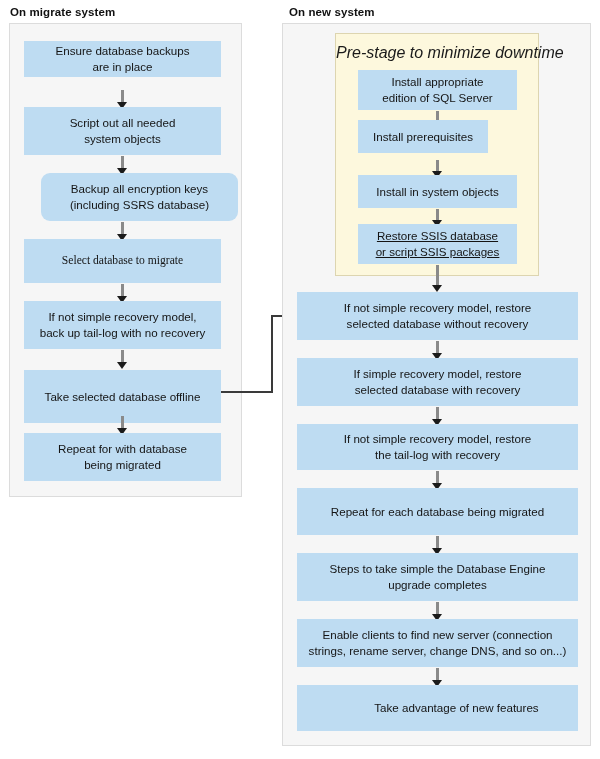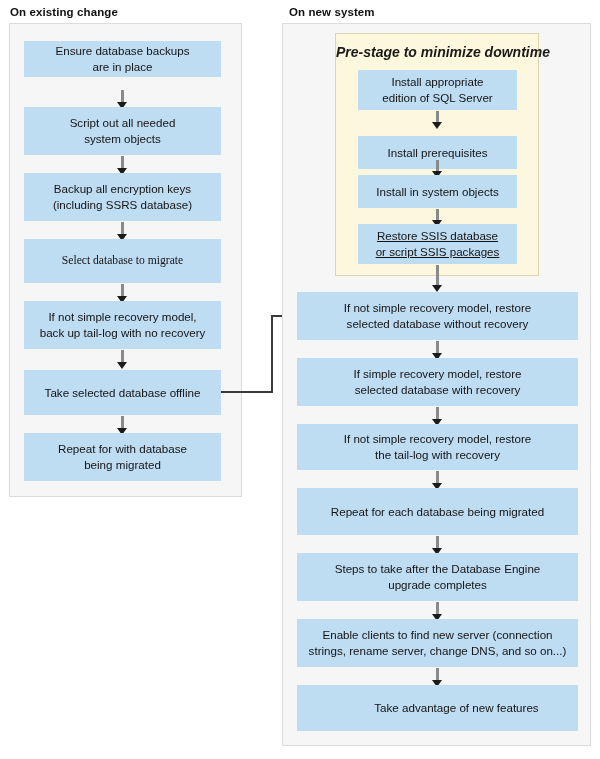--- a/index.html
+++ b/index.html
@@ -34,22 +34,22 @@
 
   .prestage {
     position: absolute;
     background: #fdf8dd;
     border: 1px solid #ddd5b0;
     box-sizing: border-box;
   }
 
   .prestage-title {
     position: absolute;
-    font-size: 14px;
-    font-weight: bold;
+    font-size: 16px;
+    font-weight: normal;
     font-style: italic;
     color: #1a1a1a;
     white-space: nowrap;
     text-align: center;
     left: 0;
     right: 0;
   }
 
   .node {
     position: absolute;
@@ -97,21 +97,21 @@
     width: 0;
     height: 0;
     border-top: 5.5px solid transparent;
     border-bottom: 5.5px solid transparent;
     border-left: 8px solid #1b1b1b;
   }
 </style>
 </head>
 <body>
 
-<div class="col-title" style="left:10px; top:6px;">On existing change</div>
+<div class="col-title" style="left:10px; top:6px;">On migrate system</div>
 
 <div class="col-title" style="left:289px; top:6px;">On new system</div>
 
 <div class="panel" style="left:9px; top:23px; width:233px; height:474px;"></div>
 
 <div class="node" style="left:24px; top:41px; width:197px; height:36px;">Ensure database backups
 are in place</div>
 
 <div class="arrow" style="left:117px; top:90px; height:19px;">
   <div class="stem" style="height:12px;"></div>
@@ -119,21 +119,21 @@
 </div>
 
 <div class="node" style="left:24px; top:107px; width:197px; height:48px;">Script out all needed
 system objects</div>
 
 <div class="arrow" style="left:117px; top:156px; height:19px;">
   <div class="stem" style="height:12px;"></div>
   <div class="head" style="top:12px;"></div>
 </div>
 
-<div class="node" style="left:24px; top:173px; width:197px; height:48px;">Backup all encryption keys
+<div class="node" style="left:41px; top:173px; width:197px; height:48px;border-radius:9px;">Backup all encryption keys
 (including SSRS database)</div>
 
 <div class="arrow" style="left:117px; top:222px; height:19px;">
   <div class="stem" style="height:12px;"></div>
   <div class="head" style="top:12px;"></div>
 </div>
 
 <div class="node" style="left:24px; top:239px; width:197px; height:44px;font-family:Liberation Serif, serif;">Select database to migrate</div>
 
 <div class="arrow" style="left:117px; top:284px; height:19px;">
@@ -142,21 +142,21 @@
 </div>
 
 <div class="node" style="left:24px; top:301px; width:197px; height:48px;">If not simple recovery model,
 back up tail-log with no recovery</div>
 
 <div class="arrow" style="left:117px; top:350px; height:19px;">
   <div class="stem" style="height:12px;"></div>
   <div class="head" style="top:12px;"></div>
 </div>
 
-<div class="node" style="left:24px; top:370px; width:197px; height:45px;">Take selected database offline</div>
+<div class="node" style="left:24px; top:370px; width:197px; height:53px;">Take selected database offline</div>
 
 <div class="arrow" style="left:117px; top:416px; height:19px;">
   <div class="stem" style="height:12px;"></div>
   <div class="head" style="top:12px;"></div>
 </div>
 
 <div class="node" style="left:24px; top:433px; width:197px; height:48px;">Repeat for with database
 being migrated</div>
 
 <div class="conn-line" style="left:221px; top:391px; width:52px; height:2px;"></div>
@@ -171,21 +171,21 @@
 </div>
 
 <div class="node" style="left:358px; top:70px; width:159px; height:40px;">Install appropriate
 edition of SQL Server</div>
 
 <div class="arrow" style="left:432px; top:111px; height:18px;">
   <div class="stem" style="height:11px;"></div>
   <div class="head" style="top:11px;"></div>
 </div>
 
-<div class="node" style="left:358px; top:136px; width:159px; height:33px;">Install prerequisites</div>
+<div class="node" style="left:358px; top:120px; width:130px; height:33px;">Install prerequisites</div>
 
 <div class="arrow" style="left:432px; top:160px; height:18px;">
   <div class="stem" style="height:11px;"></div>
   <div class="head" style="top:11px;"></div>
 </div>
 
 <div class="node" style="left:358px; top:175px; width:159px; height:33px;">Install in system objects</div>
 
 <div class="arrow" style="left:432px; top:209px; height:18px;">
   <div class="stem" style="height:11px;"></div>
@@ -224,21 +224,21 @@
   <div class="head" style="top:12px;"></div>
 </div>
 
 <div class="node" style="left:297px; top:488px; width:281px; height:47px;">Repeat for each database being migrated</div>
 
 <div class="arrow" style="left:432px; top:536px; height:19px;">
   <div class="stem" style="height:12px;"></div>
   <div class="head" style="top:12px;"></div>
 </div>
 
-<div class="node" style="left:297px; top:553px; width:281px; height:48px;">Steps to take after the Database Engine
+<div class="node" style="left:297px; top:553px; width:281px; height:48px;">Steps to take simple the Database Engine
 upgrade completes</div>
 
 <div class="arrow" style="left:432px; top:602px; height:19px;">
   <div class="stem" style="height:12px;"></div>
   <div class="head" style="top:12px;"></div>
 </div>
 
 <div class="node" style="left:297px; top:619px; width:281px; height:48px;">Enable clients to find new server (connection
 strings, rename server, change DNS, and so on...)</div>
 

